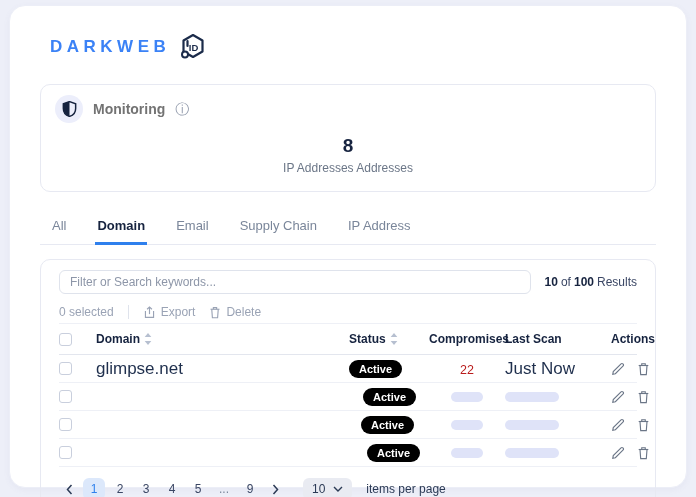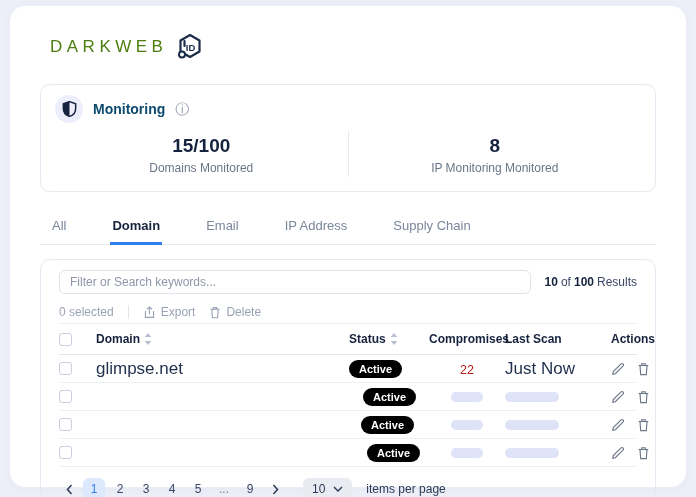--- a/index.html
+++ b/index.html
@@ -16,46 +16,46 @@
     border:1px solid #eceef7;
     border-radius:16px;
     height:100%;
     padding:24px 30px 18px 30px;
     box-shadow:0 2px 6px rgba(100,110,160,0.06);
   }
 
   
   .logo-row { margin:2px 0 22px 10px; display:flex; align-items:center; }
   .logo { display:flex; align-items:center; gap:8px; }
-  .logo-text { font-weight:normal; font-size:17px; letter-spacing:4.5px; color:#4d7c0f; }
+  .logo-text { font-weight:bold; font-size:17px; letter-spacing:4.5px; color:#3b82f6; }
 
   
   .monitor-panel {
     border:1px solid #e7e9f2;
     border-radius:10px;
     padding:10px 14px 14px 14px;
     margin-bottom:20px;
   }
   .monitor-header { display:flex; align-items:center; gap:10px; margin-bottom:8px; }
   .shield-circle {
     width:28px; height:28px; border-radius:50%;
     background:#eceefb; display:flex; align-items:center; justify-content:center;
   }
-  .monitor-title { font-weight:bold; font-size:14px; color:#0c4a6e; }
+  .monitor-title { font-weight:bold; font-size:14px; color:#737373; }
   .info-glyph { color:#8d96a8; font-size:14px; line-height:1; cursor:pointer; }
   .stats-row { display:flex; }
   .stat {
     flex:1; text-align:center; padding:4px 0 2px 0;
   }
   .stat + .stat { border-left:1px solid #e7e9f2; }
   .stat-value { font-size:19px; font-weight:bold; color:#16233f; margin-bottom:4px; }
   .stat-label { font-size:12px; color:#6b7687; }
 
   
-  .tabs { display:flex; gap:42px; border-bottom:1px solid #e7e9f2; padding:0 0 0 10px; margin-bottom:14px; }
+  .tabs { display:flex; gap:27px; border-bottom:1px solid #e7e9f2; padding:0 0 0 10px; margin-bottom:14px; }
   .tab {
     font-size:13px; color:#7a869a; padding:6px 2px 9px 2px; cursor:pointer;
     border-bottom:3px solid transparent; margin-bottom:-1px;
   }
   .tab.active { color:#16233f; font-weight:bold; border-bottom-color:#2f80ed; }
 
   
   .table-panel { border:1px solid #e7e9f2; border-radius:10px; padding:10px 18px 6px 18px; }
 
   .search-row { display:flex; align-items:center; gap:14px; margin-bottom:7px; }
@@ -147,36 +147,32 @@
           <svg width="15" height="16" viewBox="0 0 24 26">
             <path d="M12 1 L22 4.5 V12 C22 18.5 17.5 23.3 12 25 C6.5 23.3 2 18.5 2 12 V4.5 Z" fill="none" stroke="#16233f" stroke-width="2.4"></path>
             <path d="M12 1 L2 4.5 V12 C2 18.5 6.5 23.3 12 25 Z" fill="#16233f"></path>
           </svg>
         </span>
         <span class="monitor-title">Monitoring</span>
         <span class="info-glyph">ⓘ</span>
       </div>
       <div class="stats-row">
         <div class="stat">
-          <div class="stat-value">15/100</div>
-          <div class="stat-label">Domains Monitored</div>
-        </div>
-        <div class="stat">
           <div class="stat-value">8</div>
-          <div class="stat-label">IP Monitoring Monitored</div>
+          <div class="stat-label">IP Addresses Addresses</div>
         </div>
       </div>
     </div>
 
     <div class="tabs">
       <div class="tab">All</div>
       <div class="tab active">Domain</div>
       <div class="tab">Email</div>
+      <div class="tab">Supply Chain</div>
       <div class="tab">IP Address</div>
-      <div class="tab">Supply Chain</div>
     </div>
 
     <div class="table-panel">
 
       <div class="search-row">
         <input class="search-input" type="text" placeholder="Filter or Search keywords..." style="">
         <div class="results">
           <b>10</b>
           <span>of</span>
           <b>100</b>

